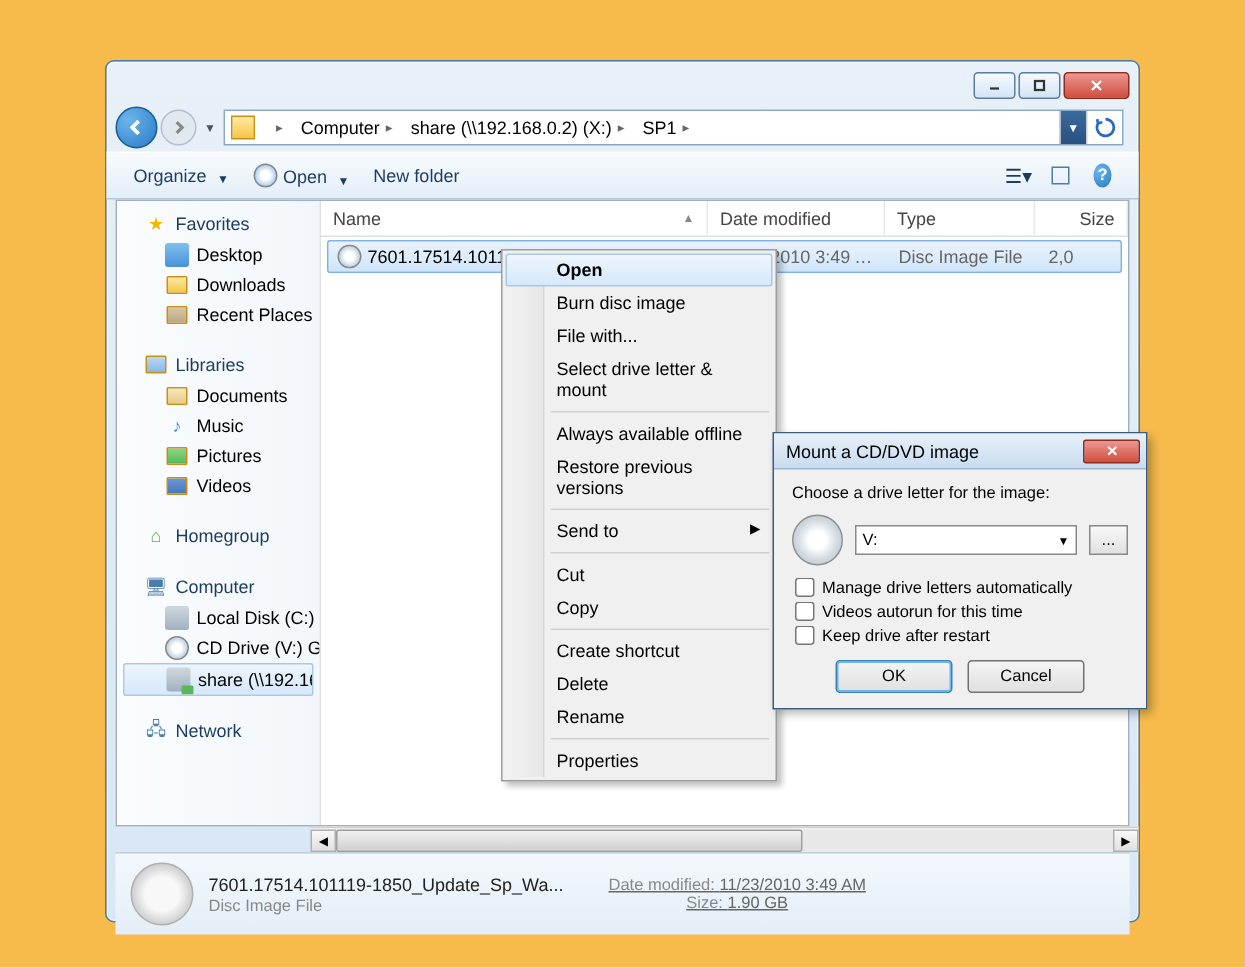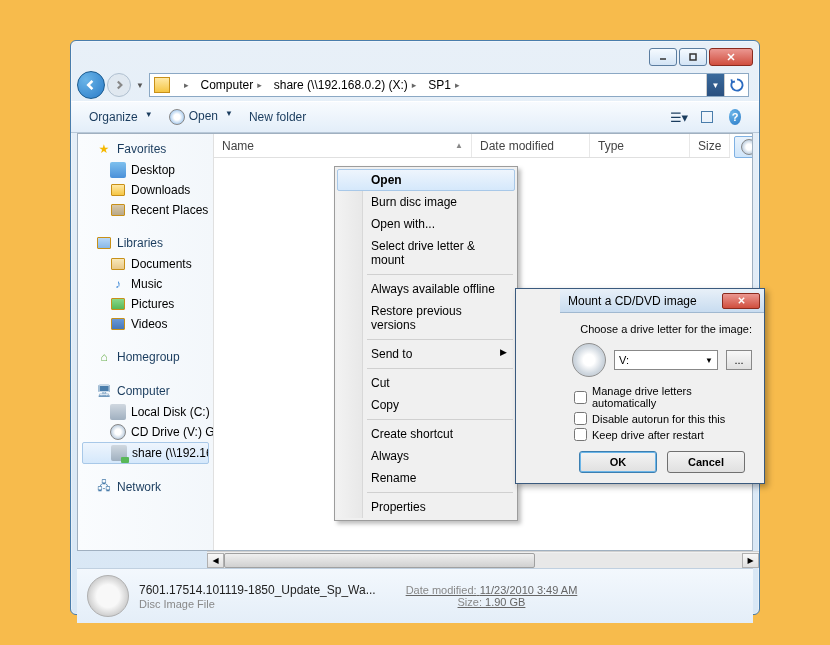--- a/index.html
+++ b/index.html
@@ -125,21 +125,21 @@
       border-top: 1px solid #fff;
       border-bottom: 1px solid #b8c8d8;
       display: flex;
       align-items: center;
       padding: 0 10px;
       font-size: 12px;
       color: #1a3c5e;
     }
     .tb-item {
       padding: 4px 8px;
-      display: flex; align-items: flex-start; gap: 4px;
+      display: flex; align-items: flex-end; gap: 4px;
       cursor: pointer;
     }
     .tb-item .dd { font-size: 8px; margin-left: 3px; }
     .tb-spacer { flex: 1; }
     .tb-icon-btn { width: 28px; display: flex; justify-content: center; }
     
     .content {
       display: flex;
       height: 418px;
       background: white;
@@ -170,21 +170,21 @@
     }
     .sb-item.sel {
       background: linear-gradient(to bottom, #eef5fd, #d5e8fb);
       border: 1px solid #a8c8e8;
       border-radius: 2px;
       margin: 0 4px;
       padding-left: 28px;
     }
     .sb-icon { width: 16px; height: 16px; flex-shrink: 0; display:flex; align-items:center; justify-content:center;}
     
-    .file-pane { flex: 1; display: flex; flex-direction: row; overflow: hidden; }
+    .file-pane { flex: 1; display: flex; flex-direction: column; overflow: hidden; }
     .col-headers {
       height: 24px;
       display: flex;
       border-bottom: 1px solid #e0e0e0;
       font-size: 12px;
       color: #444;
     }
     .col-h {
       padding: 4px 8px;
       border-right: 1px solid #e8e8e8;
@@ -289,21 +289,20 @@
     
     
     .dialog {
       position: absolute;
       left: 515px; top: 288px;
       width: 250px;
       background: #f0f0f0;
       border: 1px solid #3a5a7e;
       box-shadow: 3px 3px 6px rgba(0,0,0,0.3);
       font-size: 11px;
-      padding-left: 44px;
     }
     .dlg-title {
       height: 24px;
       background: linear-gradient(to bottom, #e8f0f8, #c8dcf0);
       border-bottom: 1px solid #a0b8d0;
       display: flex;
       align-items: center;
       padding: 0 4px 0 8px;
       font-size: 12px;
     }
@@ -312,21 +311,21 @@
       width: 38px; height: 16px;
       background: linear-gradient(to bottom, #eb9791, #d04e3e);
       border: 1px solid #8b2a1e;
       border-radius: 2px;
       color: white;
       font-size: 11px;
       display: flex; align-items: center; justify-content: center;
     }
     .dlg-body { padding: 10px 12px; }
     .dlg-row { display: flex; align-items: center; gap: 8px; margin-bottom: 8px; }
-    .dlg-label { text-align: right; margin-bottom: 8px; }
+    .dlg-label { text-align: left; margin-bottom: 8px; }
     .dlg-disc {
       width: 34px; height: 34px;
       background: radial-gradient(circle, #fff 25%, #d0d8e0 60%, #b0b8c0);
       border-radius: 50%;
       border: 1px solid #909090;
     }
     .dlg-select {
       flex: 1; height: 20px;
       background: white;
       border: 1px solid #888;
@@ -342,21 +341,20 @@
     .dlg-check { display: flex; align-items: center; gap: 5px; margin-bottom: 3px; padding-left: 2px;}
     .dlg-check input { width: 13px; height: 13px; }
     .dlg-btns { display: flex; gap: 10px; justify-content: center; margin-top: 10px; }
     .dlg-btn {
       width: 78px; height: 22px;
       border: 1px solid #707070;
       background: linear-gradient(#f4f4f4, #e0e0e0);
       border-radius: 3px;
       display: flex; align-items: center; justify-content: center;
       cursor: pointer;
-      font-weight: bold;
     }
     .dlg-btn.default {
       border: 1px solid #3c7fb1;
       box-shadow: 0 0 0 1px #6bb5e8 inset;
     }
     
     .star-icon { color: #f5b800; }
     .folder-glyph { width:14px;height:12px;background:linear-gradient(#ffe9a6,#f5c644);border:1px solid #c89018;border-radius:1px;}
   </style>
 </head>
@@ -587,33 +585,33 @@
       <div style="text-align:center;"><span class="lbl">Size:</span> <span>1.90 GB</span></div>
     </div>
   </div>
 
 </div>
 
 <div class="context-menu">
   <div class="cm-gutter"></div>
   <div class="cm-item bold hover">Open</div>
   <div class="cm-item">Burn disc image</div>
-  <div class="cm-item">Open with...</div>
+  <div class="cm-item">File with...</div>
   <div class="cm-item">Select drive letter &amp; mount</div>
   <div class="cm-sep"></div>
   <div class="cm-item">Always available offline</div>
   <div class="cm-item">Restore previous versions</div>
   <div class="cm-sep"></div>
   <div class="cm-item"><span>Send to</span><span class="sub">▶</span></div>
   <div class="cm-sep"></div>
   <div class="cm-item">Cut</div>
   <div class="cm-item">Copy</div>
   <div class="cm-sep"></div>
   <div class="cm-item">Create shortcut</div>
-  <div class="cm-item">Always</div>
+  <div class="cm-item">Delete</div>
   <div class="cm-item">Rename</div>
   <div class="cm-sep"></div>
   <div class="cm-item">Properties</div>
 </div>
 
 <div class="dialog">
   <div class="dlg-title">
     <span>Mount a CD/DVD image</span>
     <span class="spacer"></span>
     <div class="dlg-close">
@@ -631,21 +629,21 @@
           <span style="font-size:8px;">▼</span>
         </div>
       <div class="dlg-browse">...</div>
     </div>
     <label class="dlg-check">
         <input type="checkbox" style="">
         <span>Manage drive letters automatically</span>
       </label>
     <label class="dlg-check">
         <input type="checkbox" style="">
-        <span>Disable autorun for this this</span>
+        <span>Videos autorun for this time</span>
       </label>
     <label class="dlg-check">
         <input type="checkbox" style="">
         <span>Keep drive after restart</span>
       </label>
     <div class="dlg-btns">
       <div class="dlg-btn default">OK</div>
       <div class="dlg-btn">Cancel</div>
     </div>
   </div>

